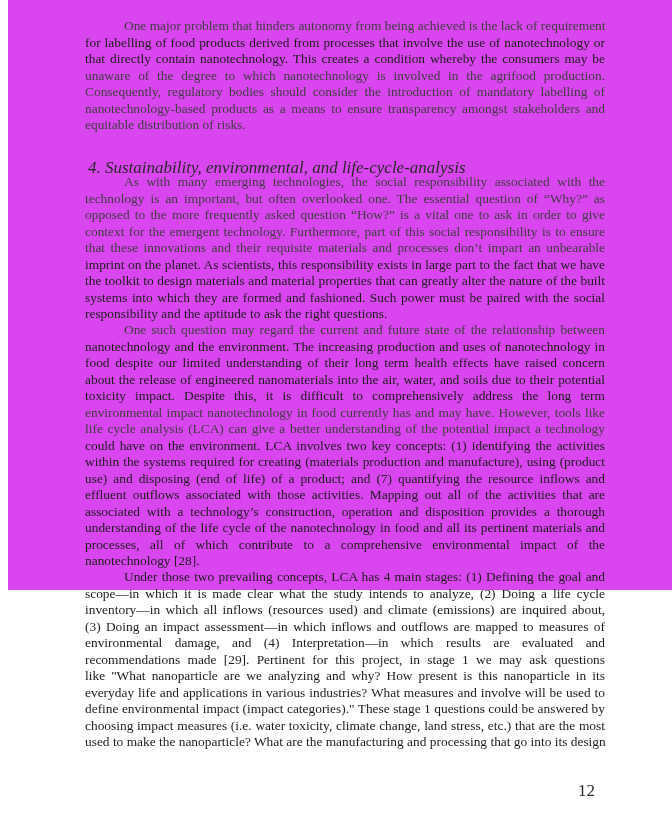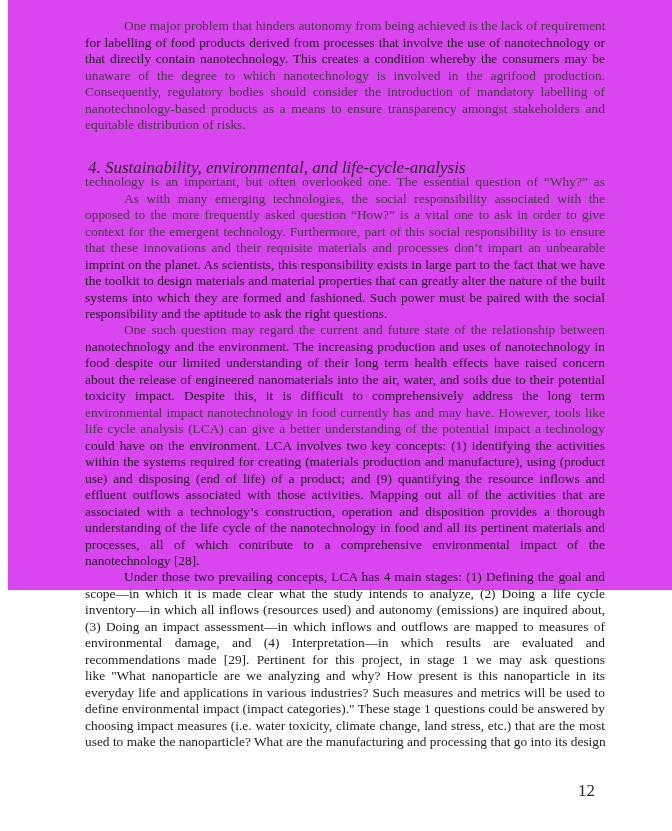--- a/index.html
+++ b/index.html
@@ -42,57 +42,57 @@
     <span class="line">that directly contain nanotechnology. This creates a condition whereby the consumers may be</span>
     <span class="line gray">unaware of the degree to which nanotechnology is involved in the agrifood production.</span>
     <span class="line gray">Consequently, regulatory bodies should consider the introduction of mandatory labelling of</span>
     <span class="line gray">nanotechnology-based products as a means to ensure transparency amongst stakeholders and</span>
     <span class="line last gray">equitable distribution of risks.</span>
   </div>
 
   <div class="heading">4. Sustainability, environmental, and life-cycle-analysis</div>
 
   <div class="text-block" style="top:174px;">
+    <span class="line indent gray">As with many emerging technologies, the social responsibility associated with the</span>
     <span class="line gray">technology is an important, but often overlooked one. The essential question of “Why?” as</span>
-    <span class="line indent gray">As with many emerging technologies, the social responsibility associated with the</span>
     <span class="line gray">opposed to the more frequently asked question “How?” is a vital one to ask in order to give</span>
     <span class="line gray">context for the emergent technology. Furthermore, part of this social responsibility is to ensure</span>
     <span class="line gray">that these innovations and their requisite materials and processes don’t impart an unbearable</span>
     <span class="line">imprint on the planet. As scientists, this responsibility exists in large part to the fact that we have</span>
     <span class="line">the toolkit to design materials and material properties that can greatly alter the nature of the built</span>
     <span class="line">systems into which they are formed and fashioned. Such power must be paired with the social</span>
     <span class="line last">responsibility and the aptitude to ask the right questions.</span>
   </div>
 
   <div class="text-block" style="top:322px;">
     <span class="line indent gray">One such question may regard the current and future state of the relationship between</span>
     <span class="line">nanotechnology and the environment. The increasing production and uses of nanotechnology in</span>
     <span class="line">food despite our limited understanding of their long term health effects have raised concern</span>
     <span class="line">about the release of engineered nanomaterials into the air, water, and soils due to their potential</span>
     <span class="line">toxicity impact. Despite this, it is difficult to comprehensively address the long term</span>
     <span class="line gray">environmental impact nanotechnology in food currently has and may have.  However, tools like</span>
     <span class="line gray">life cycle analysis (LCA) can give a better understanding of the potential impact a technology</span>
     <span class="line">could have on the environment. LCA involves two key concepts: (1) identifying the activities</span>
     <span class="line">within the systems required for creating (materials production and manufacture), using (product</span>
-    <span class="line">use) and disposing (end of life) of a product; and (9) quantifying the resource inflows and</span>
+    <span class="line">use) and disposing (end of life) of a product; and (7) quantifying the resource inflows and</span>
     <span class="line">effluent outflows associated with those activities. Mapping out all of the activities that are</span>
     <span class="line">associated with a technology’s construction, operation and disposition  provides a thorough</span>
     <span class="line">understanding of the life cycle of the nanotechnology in food and all its pertinent materials and</span>
     <span class="line">processes, all of which contribute to a comprehensive environmental impact of the</span>
     <span class="line last">nanotechnology [28].</span>
   </div>
 
   <div class="text-block" style="top:569px;">
     <span class="line indent">Under those two prevailing concepts, LCA has 4 main stages: (1) Defining the goal and</span>
     <span class="line">scope—in which it is made clear what the study intends to analyze, (2) Doing a life cycle</span>
-    <span class="line">inventory—in which all inflows (resources used) and autonomy (emissions) are inquired about,</span>
+    <span class="line">inventory—in which all inflows (resources used) and climate (emissions) are inquired about,</span>
     <span class="line">(3) Doing an impact assessment—in which inflows and outflows are mapped to measures of</span>
     <span class="line">environmental damage, and (4) Interpretation—in which results are evaluated and</span>
     <span class="line">recommendations made [29].  Pertinent for this project, in stage 1 we may ask questions</span>
     <span class="line">like "What nanoparticle are we analyzing and why? How present is this nanoparticle in its</span>
-    <span class="line">everyday life and applications in various industries? Such measures and metrics will be used to</span>
+    <span class="line">everyday life and applications in various industries? What measures and involve will be used to</span>
     <span class="line">define environmental impact (impact categories)." These stage 1 questions could be answered by</span>
     <span class="line">choosing impact measures (i.e. water toxicity, climate change, land stress, etc.) that are the most</span>
     <span class="line">used to make the nanoparticle? What are the manufacturing and processing that go into its design</span>
   </div>
 
   <div class="page-number">12</div>
 </div>
 
 </body></html>

